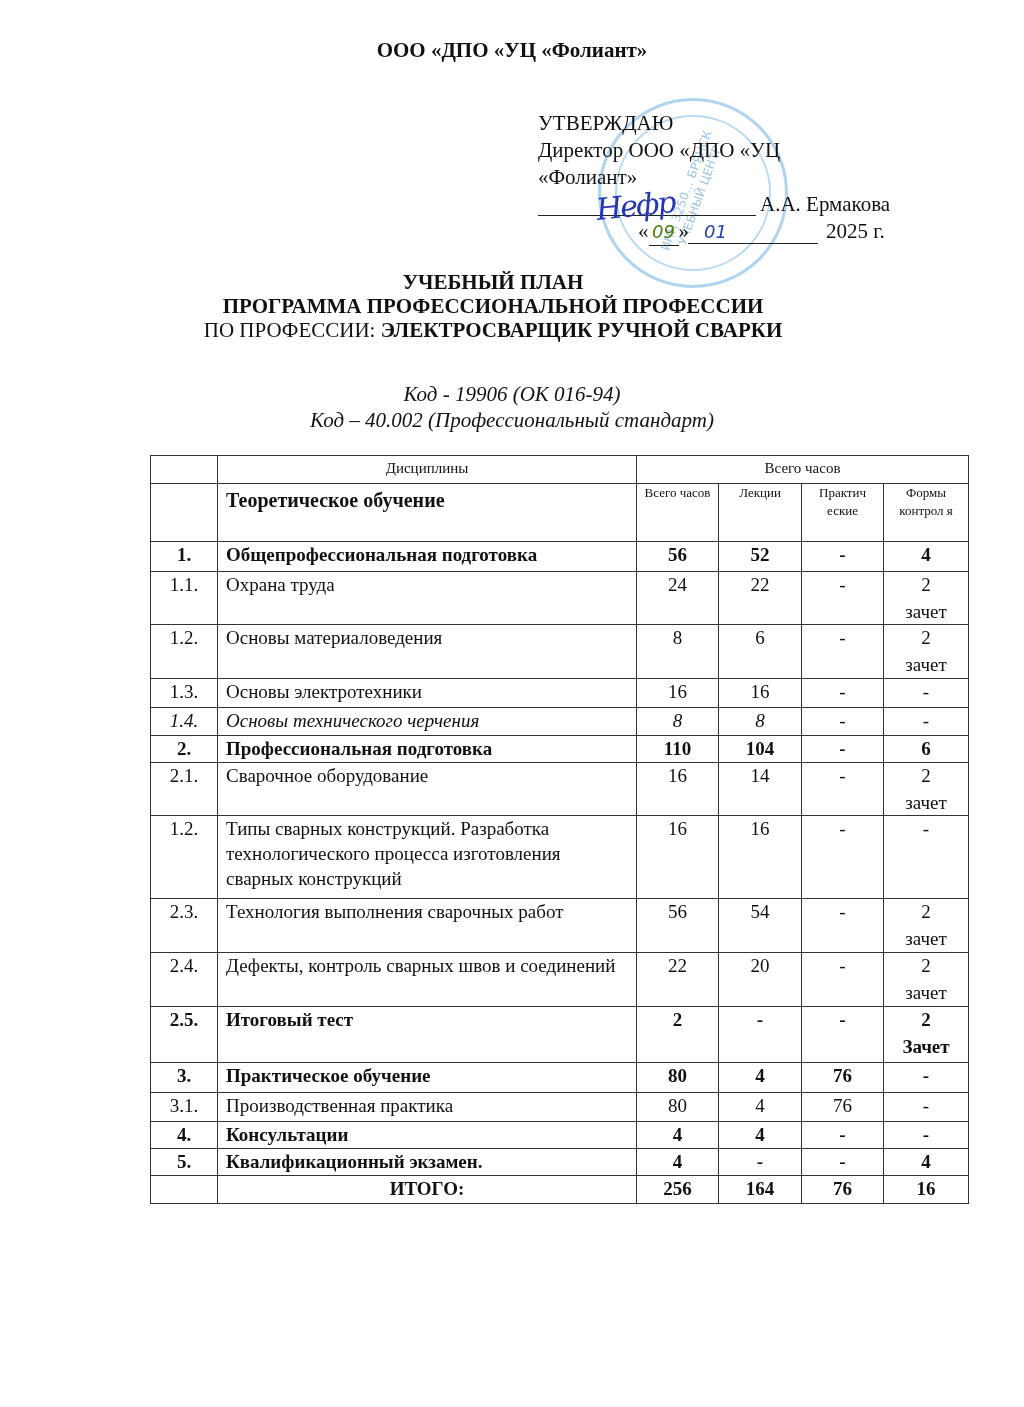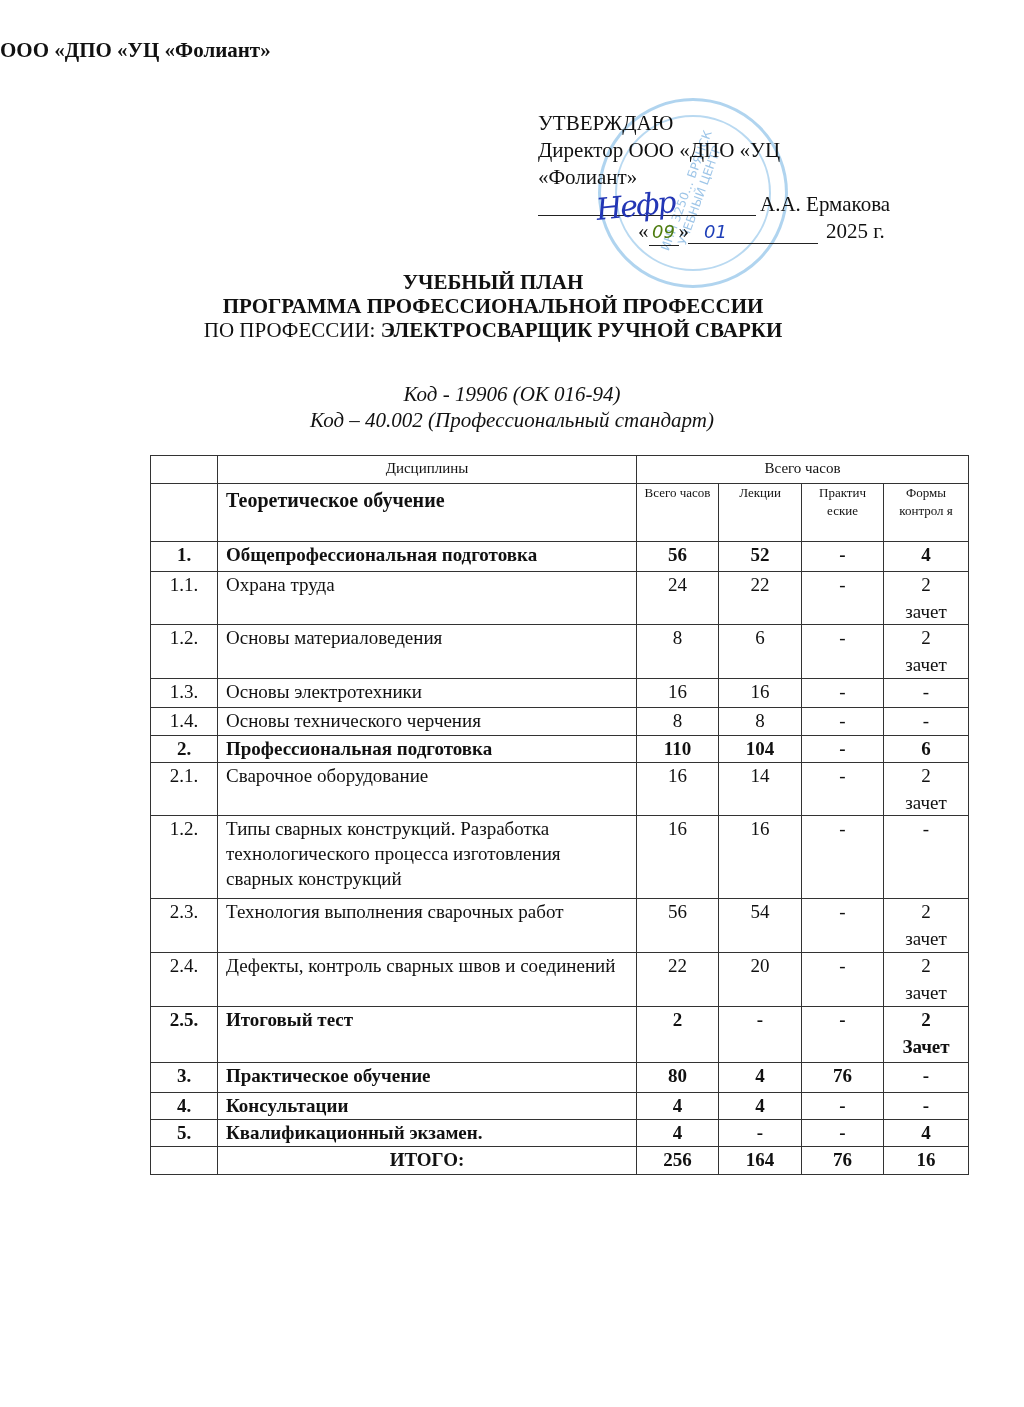--- a/index.html
+++ b/index.html
@@ -1,18 +1,18 @@
 <!DOCTYPE html>
 <html><head>
   <meta charset="utf-8">
   <style>
     html, body { margin: 0; padding: 0; background: #ffffff; }
     body { width: 1024px; height: 1407px; position: relative; overflow: hidden;
            font-family: "Liberation Serif", serif; color: #111; }
-    .org { position: absolute; left: 0; width: 1024px; top: 38px; 
+    .org { position: absolute; left: 0; width: 1024px; top: 38px; text-align: center;
            font-weight: bold; font-size: 21px; }
     .approve { position: absolute; left: 538px; top: 110px; width: 380px; font-size: 21px; line-height: 27px; }
     .approve .line { white-space: nowrap; }
     .sig-row { position: relative; height: 27px; }
     .sig-underline { position: absolute; left: 0; top: 24px; width: 218px; border-bottom: 1px solid #222; }
     .sig-name { position: absolute; left: 222px; top: 0; }
     .date-row { position: relative; height: 27px; }
     .date-day-wrap { position: absolute; left: 100px; top: 0; }
     .date-day { display: inline-block; width: 30px; border-bottom: 1px solid #222; text-align: center;
                 color: #4d7c0f; font-family: "DejaVu Sans", sans-serif; font-style: italic; font-size: 18px; }
@@ -125,21 +125,21 @@
         <td class="c"><span>2</span><div style="margin-top: 2px;">зачет</div></td>
       </tr>
       <tr style="height: 29px;">
         <td class="num"><span>1.3.</span></td>
         <td class="name"><span>Основы электротехники</span></td>
         <td class="c"><span>16</span></td>
         <td class="c"><span>16</span></td>
         <td class="c"><span>-</span></td>
         <td class="c"><span>-</span></td>
       </tr>
-      <tr style="height: 28px;">
+      <tr style="height: 28px; font-style: italic;">
         <td class="num"><span>1.4.</span></td>
         <td class="name"><span>Основы технического черчения</span></td>
         <td class="c"><span>8</span></td>
         <td class="c"><span>8</span></td>
         <td class="c"><span>-</span></td>
         <td class="c"><span>-</span></td>
       </tr>
       <tr class="bold" style="height: 27px;">
         <td class="num"><span>2.</span></td>
         <td class="name"><span>Профессиональная подготовка</span></td>
@@ -184,20 +184,28 @@
         <td class="num"><span>2.5.</span></td>
         <td class="name"><span>Итоговый тест</span></td>
         <td class="c"><span>2</span></td>
         <td class="c"><span>-</span></td>
         <td class="c"><span>-</span></td>
         <td class="c"><span>2</span><div style="margin-top: 2px;">Зачет</div></td>
       </tr>
       <tr class="bold" style="height: 30px;">
         <td class="num"><span>3.</span></td>
         <td class="name"><span>Практическое обучение</span></td>
+        <td class="c"><span>80</span></td>
+        <td class="c"><span>4</span></td>
+        <td class="c"><span>76</span></td>
+        <td class="c"><span>-</span></td>
+      </tr>
+      <tr style="height: 29px;">
+        <td class="num"><span>3.1.</span></td>
+        <td class="name"><span>Производственная практика</span></td>
         <td class="c"><span>80</span></td>
         <td class="c"><span>4</span></td>
         <td class="c"><span>76</span></td>
         <td class="c"><span>-</span></td>
       </tr>
       <tr class="bold" style="height: 27px;">
         <td class="num"><span>4.</span></td>
         <td class="name"><span>Консультации</span></td>
         <td class="c"><span>4</span></td>
         <td class="c"><span>4</span></td>

